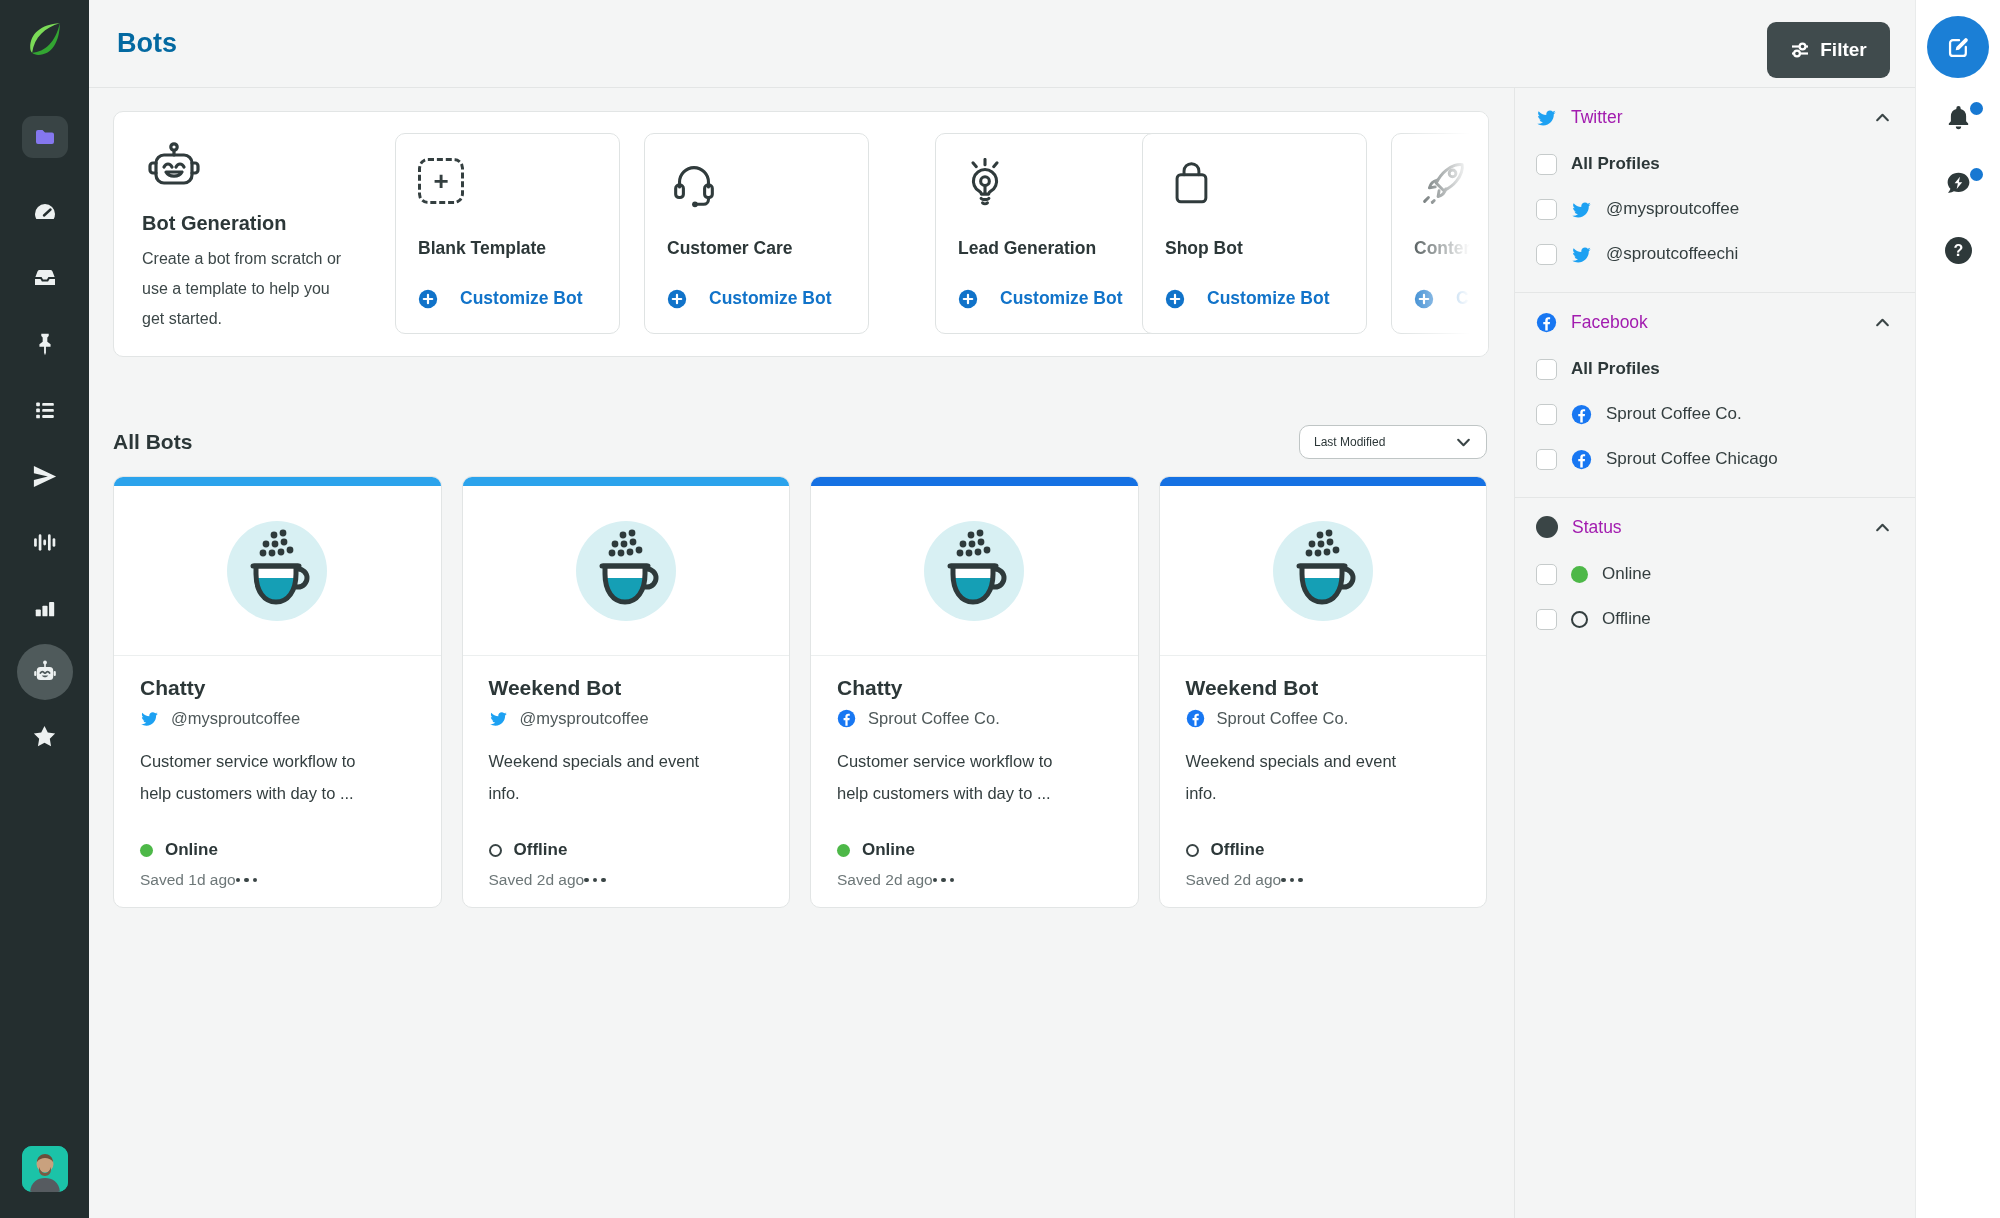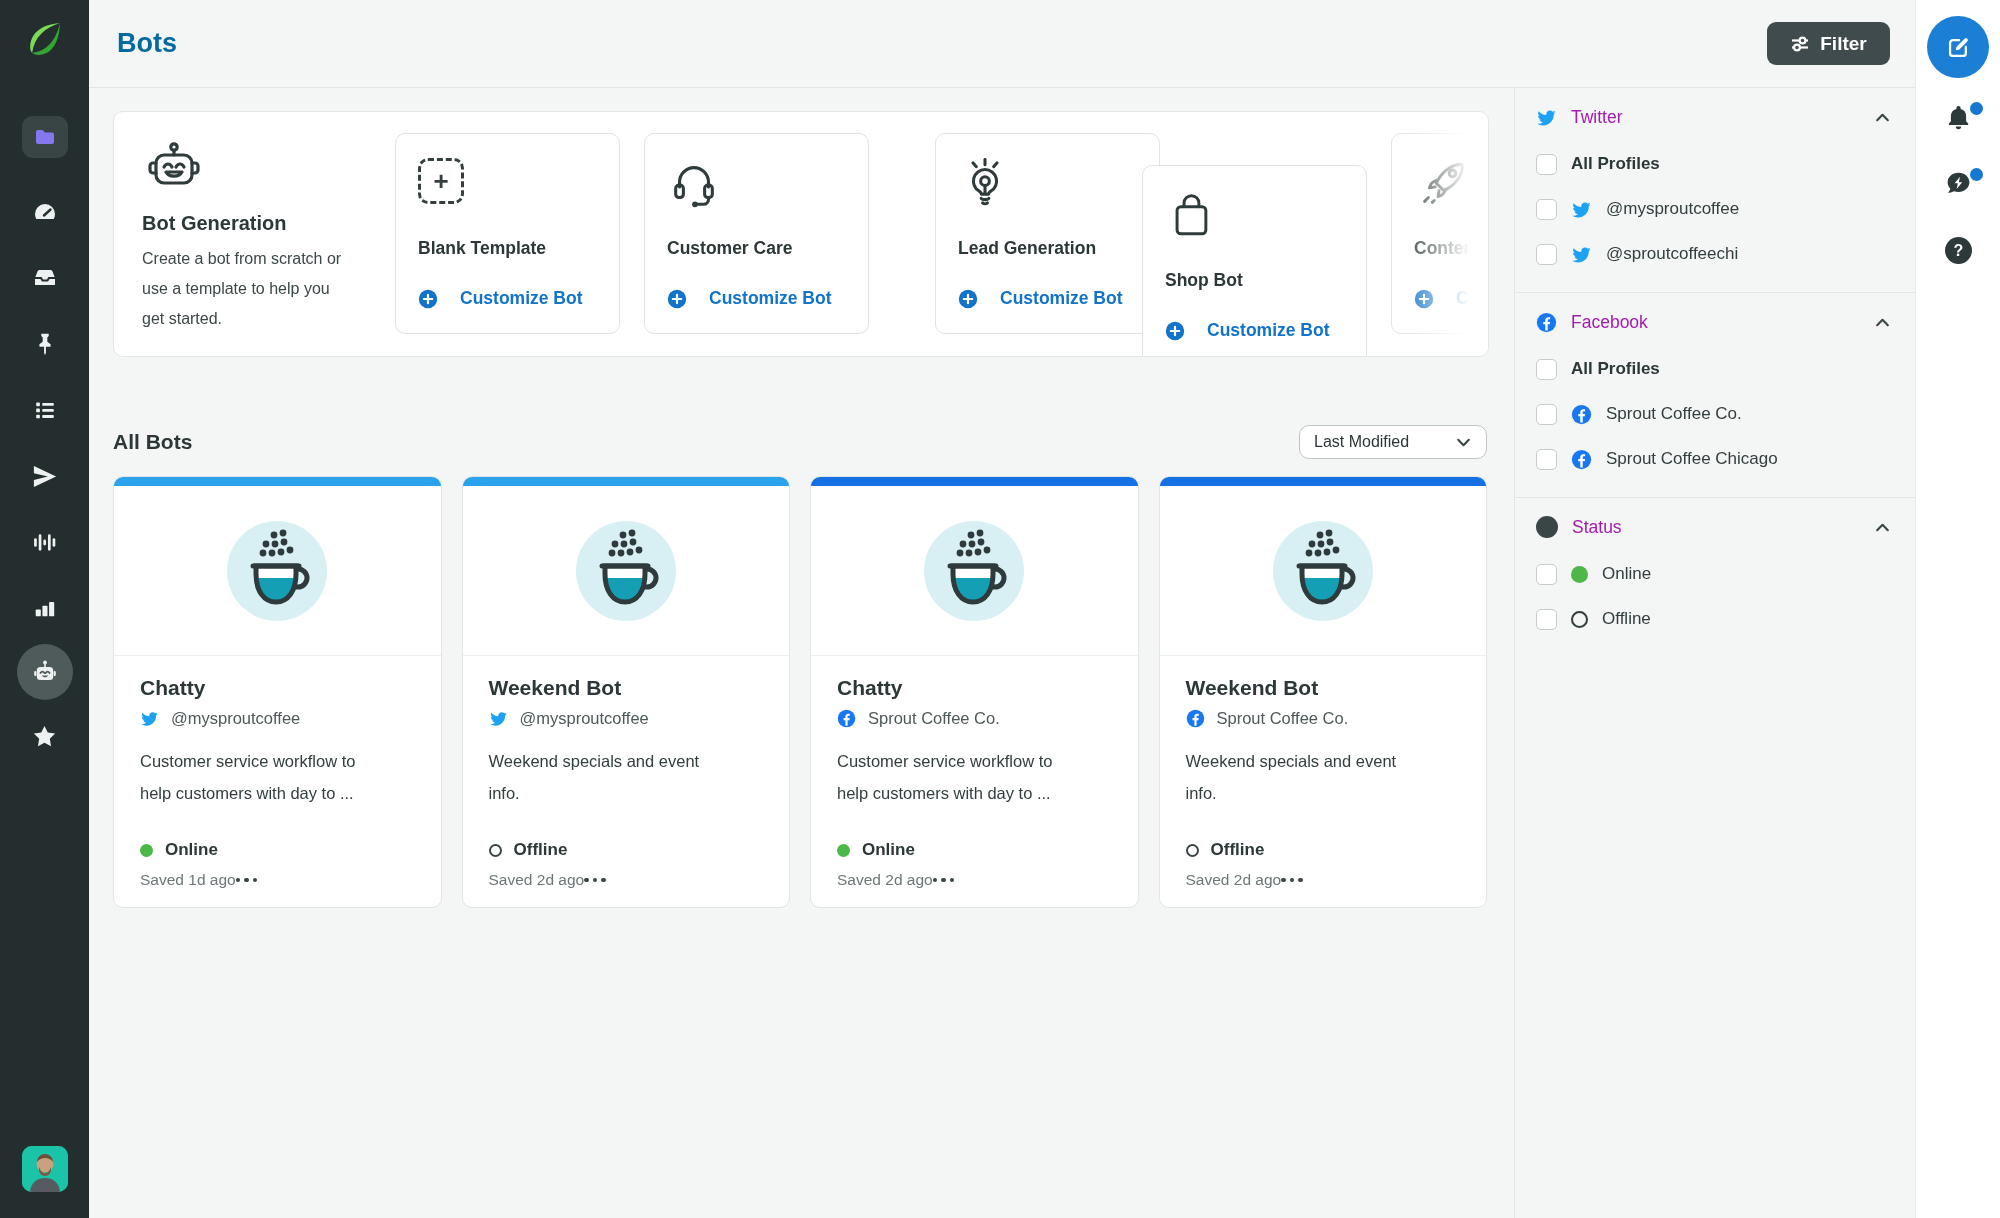--- a/index.html
+++ b/index.html
@@ -21,47 +21,47 @@
   .si-bars{top:594px;height:28px;}
   .si-bot{top:644px;height:56px;}
   .bot-pill{width:56px;height:56px;border-radius:50%;background:#4F5A5B;display:flex;align-items:center;justify-content:center;}
   .si-star{top:722px;height:28px;}
   .side-avatar{top:1146px;height:46px;}
   .avatar-img{width:46px;height:46px;border-radius:10px;background:#1BC3A8;overflow:hidden;}
 
   
   .hdr-line{position:absolute;left:89px;top:87px;width:1826px;height:1px;background:#E3E5E5;}
   .page-title{position:absolute;left:117px;top:28px;font-size:27px;font-weight:bold;color:#0369a1;}
-  .filter-btn{position:absolute;left:1767px;top:22px;width:123px;height:43px;background:#404B4D;border-radius:9px;
+  .filter-btn{position:absolute;left:1767px;top:22px;width:123px;height:56px;background:#404B4D;border-radius:9px;
               display:flex;align-items:center;justify-content:center;gap:10px;cursor:pointer;}
   .filter-btn span{color:#fff;font-size:19px;font-weight:600;}
 
   
   .tpl-panel{position:absolute;left:113px;top:111px;width:1374px;height:244px;background:#fff;
              border:1px solid #E2E5E5;border-radius:10px;overflow:hidden;}
   .tpl-info{position:absolute;left:28px;top:29px;width:255px;}
   .tpl-info-title{font-size:20px;font-weight:bold;margin-top:13px;color:#2C3738;}
   .tpl-info-desc{font-size:16px;line-height:30px;margin-top:9px;color:#3C4748;white-space:pre-line;}
   .tpl-card{position:absolute;top:21px;width:225px;height:201px;background:#fff;border:1px solid #DFE3E3;border-radius:10px;
             box-sizing:border-box;padding:24px 22px;}
-  .tpl-c0{left:281px;} .tpl-c1{left:530px;} .tpl-c2{left:821px;} .tpl-c3{left:1028px;margin-top:32px;} .tpl-c4{left:1277px;}
+  .tpl-c0{left:281px;} .tpl-c1{left:530px;} .tpl-c2{left:821px;} .tpl-c3{left:1028px;} .tpl-c4{left:1277px;}
   .tpl-icon{height:62px;display:flex;align-items:flex-start;}
   .tpl-name{position:absolute;left:22px;top:104px;font-size:17.5px;font-weight:bold;color:#2C3738;white-space:nowrap;}
   .customize{position:absolute;left:22px;top:154px;display:flex;align-items:center;gap:22px;cursor:pointer;white-space:nowrap;}
   .customize span{color:#1173C9;font-size:17.5px;font-weight:bold;}
   .blank-box{width:46px;height:46px;border:3px dashed #343F40;border-radius:10px;display:flex;align-items:center;justify-content:center;
              font-size:26px;font-weight:bold;color:#343F40;box-sizing:border-box;line-height:1;}
   .tpl-fade{position:absolute;right:0;top:0;bottom:0;width:90px;background:linear-gradient(to right,rgba(255,255,255,0),#FFFFFF 80%);pointer-events:none;}
 
   
   .bots-row{position:absolute;left:113px;top:422px;width:1374px;height:40px;display:flex;align-items:center;justify-content:space-between;}
   .bots-title{font-size:21px;font-weight:bold;color:#2C3738;}
   .sort-dd{width:188px;height:34px;background:#fff;border:1px solid #BFC5C5;border-radius:10px;box-sizing:border-box;
            display:flex;align-items:center;padding:0 14px;cursor:pointer;}
-  .sort-dd span{font-size:16px;color:#2C3738;flex:1;}
+  .sort-dd span{font-size:12px;color:#2C3738;flex:1;}
   .cards{position:absolute;left:113px;top:476px;width:1374px;display:grid;grid-template-columns:repeat(4,1fr);gap:20px;}
   .bot-card{height:432px;background:#fff;border:1px solid #E2E5E5;border-radius:10px;overflow:hidden;
             display:flex;flex-direction:column;box-sizing:border-box;cursor:pointer;}
   .card-bar{height:9px;flex:none;}
   .card-avatar{height:169px;flex:none;display:flex;align-items:center;justify-content:center;border-bottom:1px solid #ECEFEF;}
   .cup{width:100px;height:100px;}
   .card-body{flex:1;padding:20px 26px 18px;display:flex;flex-direction:column;}
   .card-title{font-size:21px;font-weight:bold;color:#2C3738;}
   .card-profile{display:flex;align-items:center;gap:12px;margin-top:9px;}
   .card-profile span{font-size:16.5px;color:#4E5859;}

